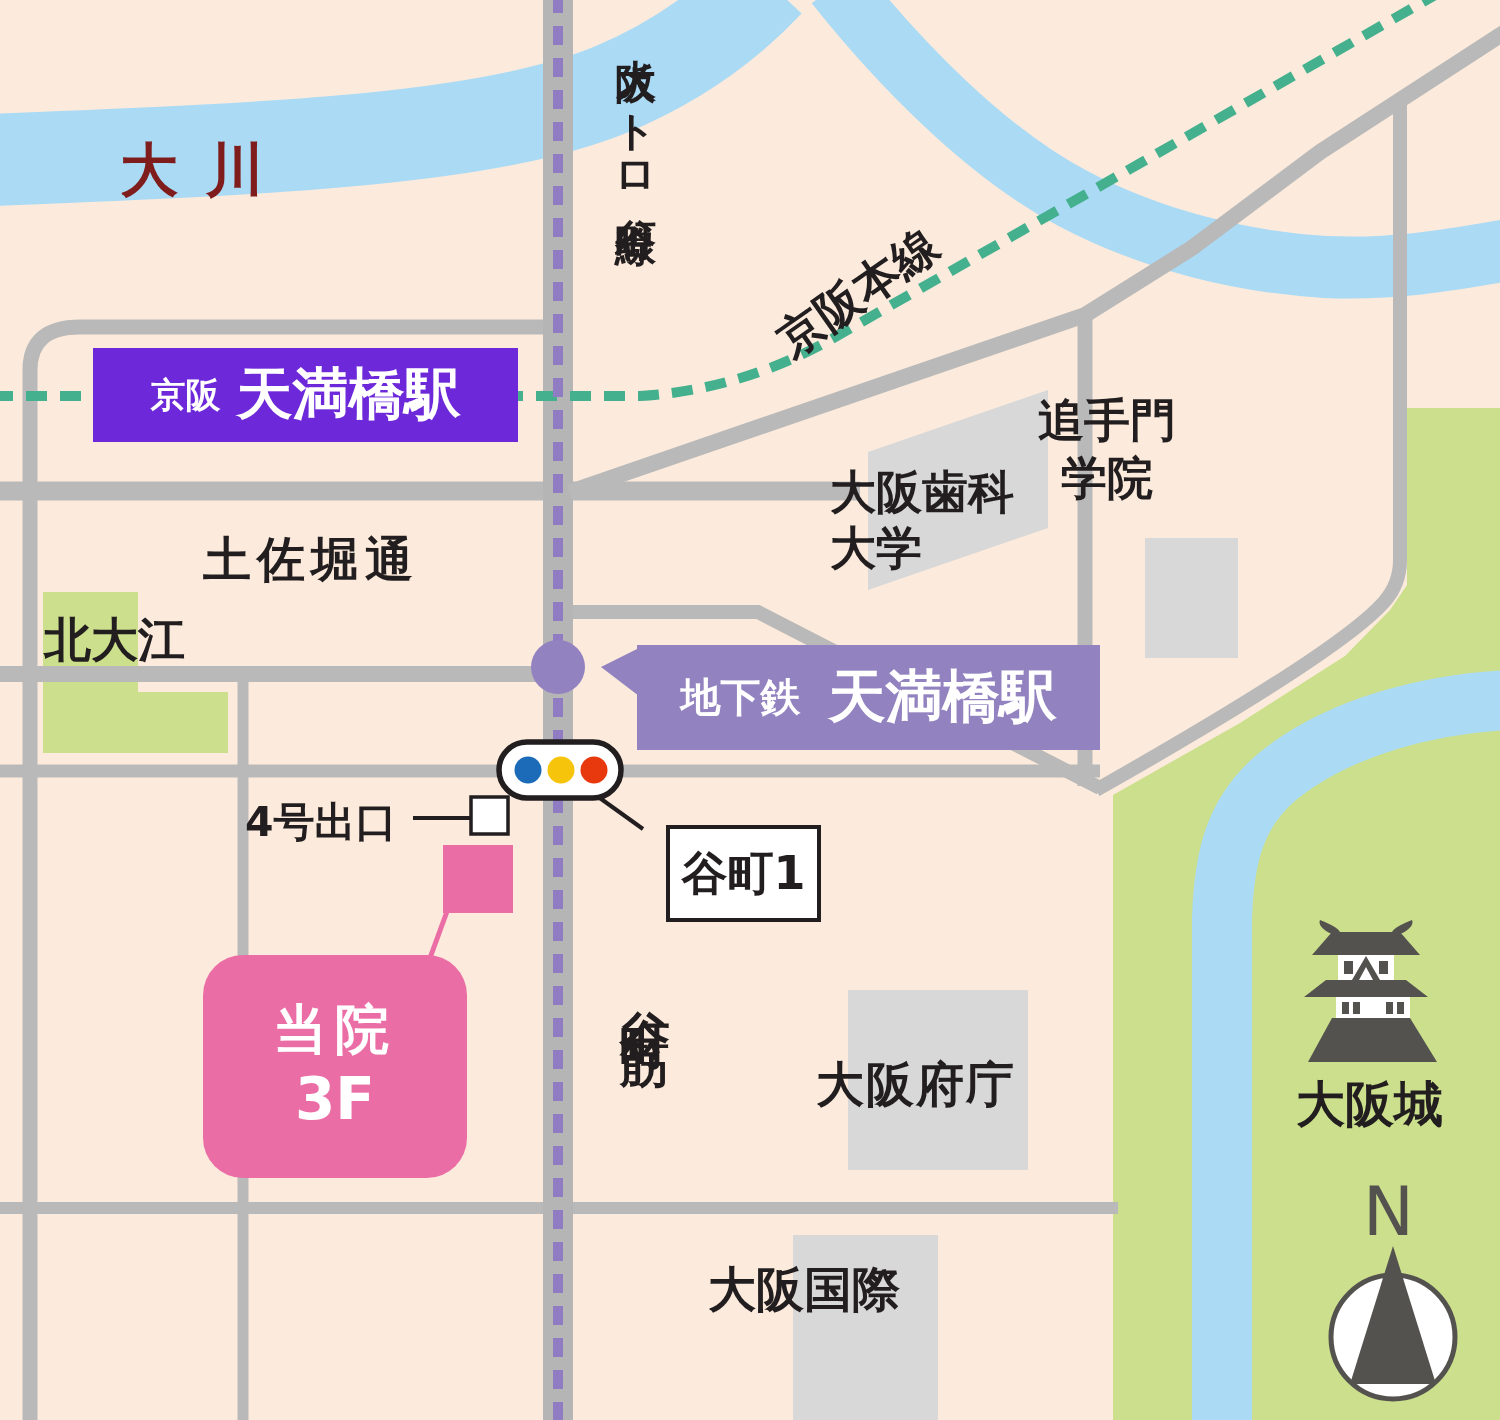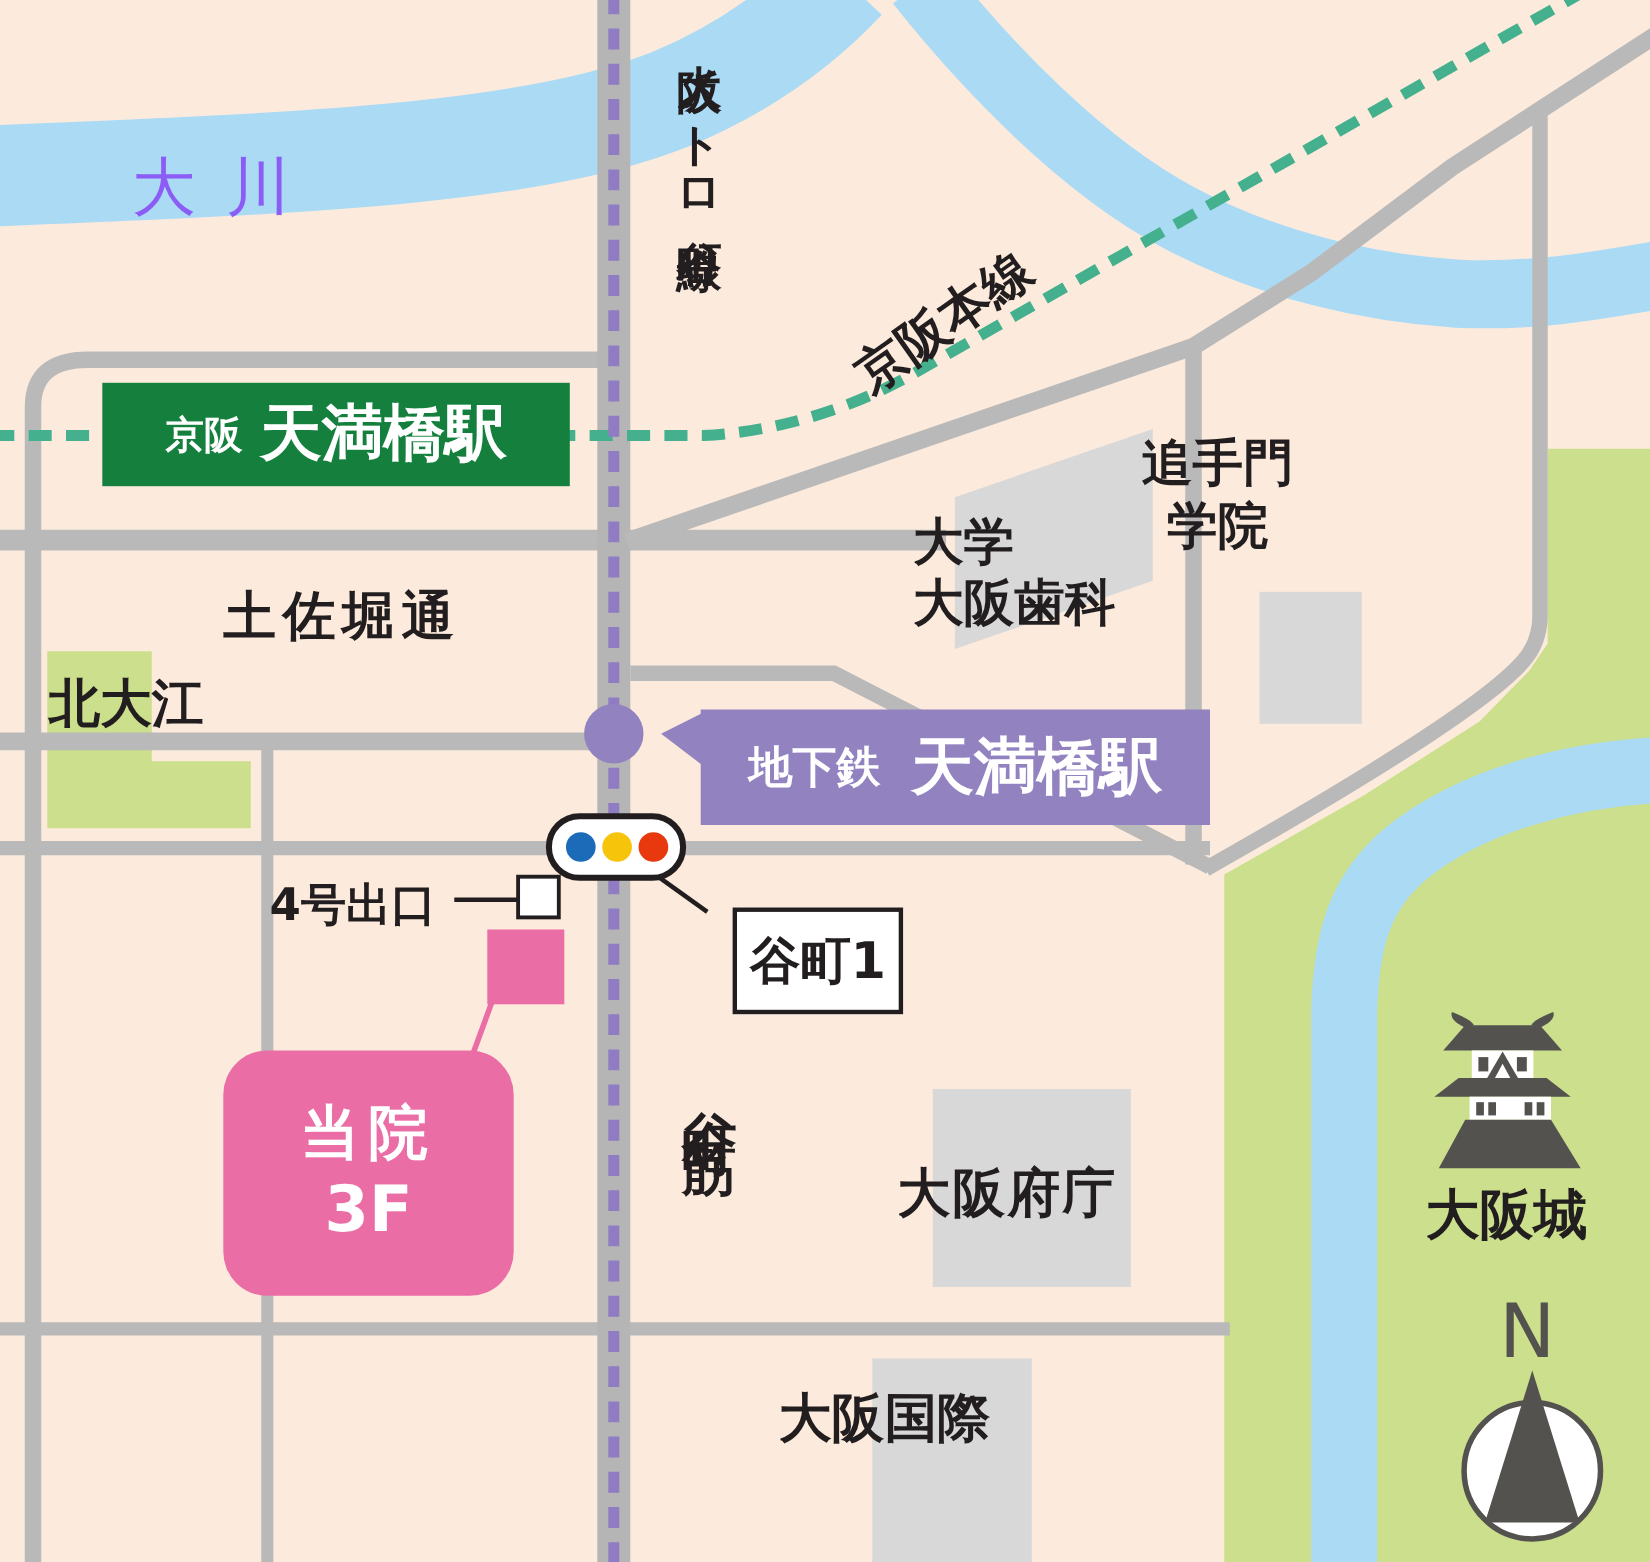--- a/index.html
+++ b/index.html
@@ -3,27 +3,27 @@
 <meta charset="utf-8">
 <style>
   html,body{margin:0;padding:0;}
   body{width:1500px;height:1420px;overflow:hidden;
        font-family:"DejaVu Sans",sans-serif;}
   #map{position:relative;width:1500px;height:1420px;background:#FCEBDC;overflow:hidden;}
   #map-art{position:absolute;left:0;top:0;width:1500px;height:1420px;}
   .lbl{position:absolute;color:#221E1F;font-weight:600;white-space:nowrap;}
   .vertical{writing-mode:vertical-rl;text-orientation:upright;}
   
-  .okawa{left:120px;top:132px;font-size:58px;letter-spacing:28px;color:#8b5cf6;font-weight:400;}
+  .okawa{left:120px;top:132px;font-size:58px;letter-spacing:28px;color:#7f1d1d;font-weight:700;}
   
   .metro-line{left:609px;top:26px;font-size:41px;letter-spacing:4px;}
   .keihan-line{left:762px;top:249px;width:230px;font-size:46px;transform:rotate(-35deg);transform-origin:center;}
   
   .station-box{position:absolute;display:flex;align-items:center;justify-content:center;color:#fff;font-weight:700;}
-  .keihan-box{left:93px;top:348px;width:425px;height:94px;background:#15803d;gap:16px;}
+  .keihan-box{left:93px;top:348px;width:425px;height:94px;background:#6d28d9;gap:16px;}
   .keihan-box .pfx{font-size:35px;}
   .keihan-box .nm{font-size:56px;}
   .subway-box{left:637px;top:645px;width:463px;height:105px;background:#9282BF;gap:28px;}
   .subway-box .pfx{font-size:40px;}
   .subway-box .nm{font-size:57px;}
   
   .tosabori{left:203px;top:528px;font-size:48px;letter-spacing:6px;}
   .kitaoe{left:44px;top:604px;font-size:47px;line-height:1.52;}
   .dental{left:830px;top:464px;font-size:46px;line-height:1.22;}
   .otemon{left:1037px;top:392px;width:140px;font-size:46px;line-height:1.26;text-align:center;}
@@ -133,22 +133,22 @@
     <span class="nm">天満橋駅</span>
   </div>
 
   <div class="lbl tosabori">土佐堀通</div>
 
   <div class="lbl kitaoe">
     <div>北大江</div>
   </div>
 
   <div class="lbl dental">
+    <div>大阪歯科</div>
     <div>大学</div>
-    <div>大阪歯科</div>
   </div>
 
   <div class="lbl otemon">
     <div>追手門</div>
     <div>学院</div>
   </div>
 
   <div class="tanimachi1">谷町1</div>
 
   <div class="lbl exit4">4号出口</div>

